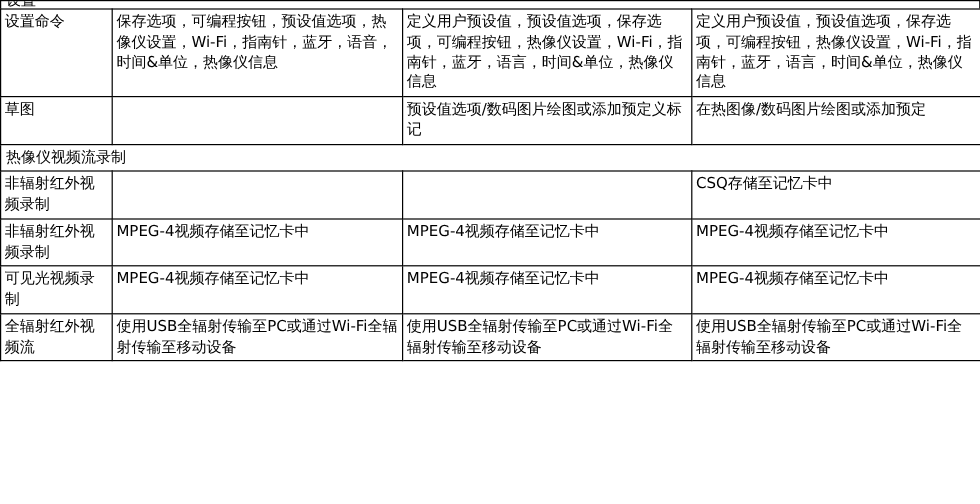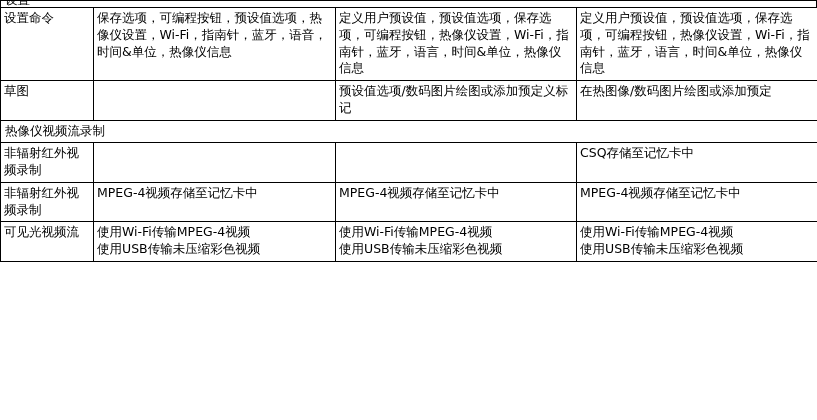--- a/index.html
+++ b/index.html
@@ -105,26 +105,32 @@
         <td>CSQ存储至记忆卡中</td>
       </tr>
 
       <tr>
         <td class="label">非辐射红外视频录制</td>
         <td>MPEG-4视频存储至记忆卡中</td>
         <td>MPEG-4视频存储至记忆卡中</td>
         <td>MPEG-4视频存储至记忆卡中</td>
       </tr>
 
-
-
+      <tr>
+        <td class="label">可见光视频录制</td>
+        <td>MPEG-4视频存储至记忆卡中</td>
+        <td>MPEG-4视频存储至记忆卡中</td>
+        <td>MPEG-4视频存储至记忆卡中</td>
+      </tr>
 
 
       <tr>
-        <td class="label">可见光视频流</td>
-        <td>使用Wi-Fi传输MPEG-4视频<br>使用USB传输未压缩彩色视频</td>
-        <td>使用Wi-Fi传输MPEG-4视频<br>使用USB传输未压缩彩色视频</td>
-        <td>使用Wi-Fi传输MPEG-4视频<br>使用USB传输未压缩彩色视频</td>
+        <td class="label">全辐射红外视频流</td>
+        <td>使用USB全辐射传输至PC或通过Wi-Fi全辐射传输至移动设备</td>
+        <td>使用USB全辐射传输至PC或通过Wi-Fi全辐射传输至移动设备</td>
+        <td>使用USB全辐射传输至PC或通过Wi-Fi全辐射传输至移动设备</td>
       </tr>
+
+
 
     </tbody>
   </table>
 </div>
 
 </body></html>

